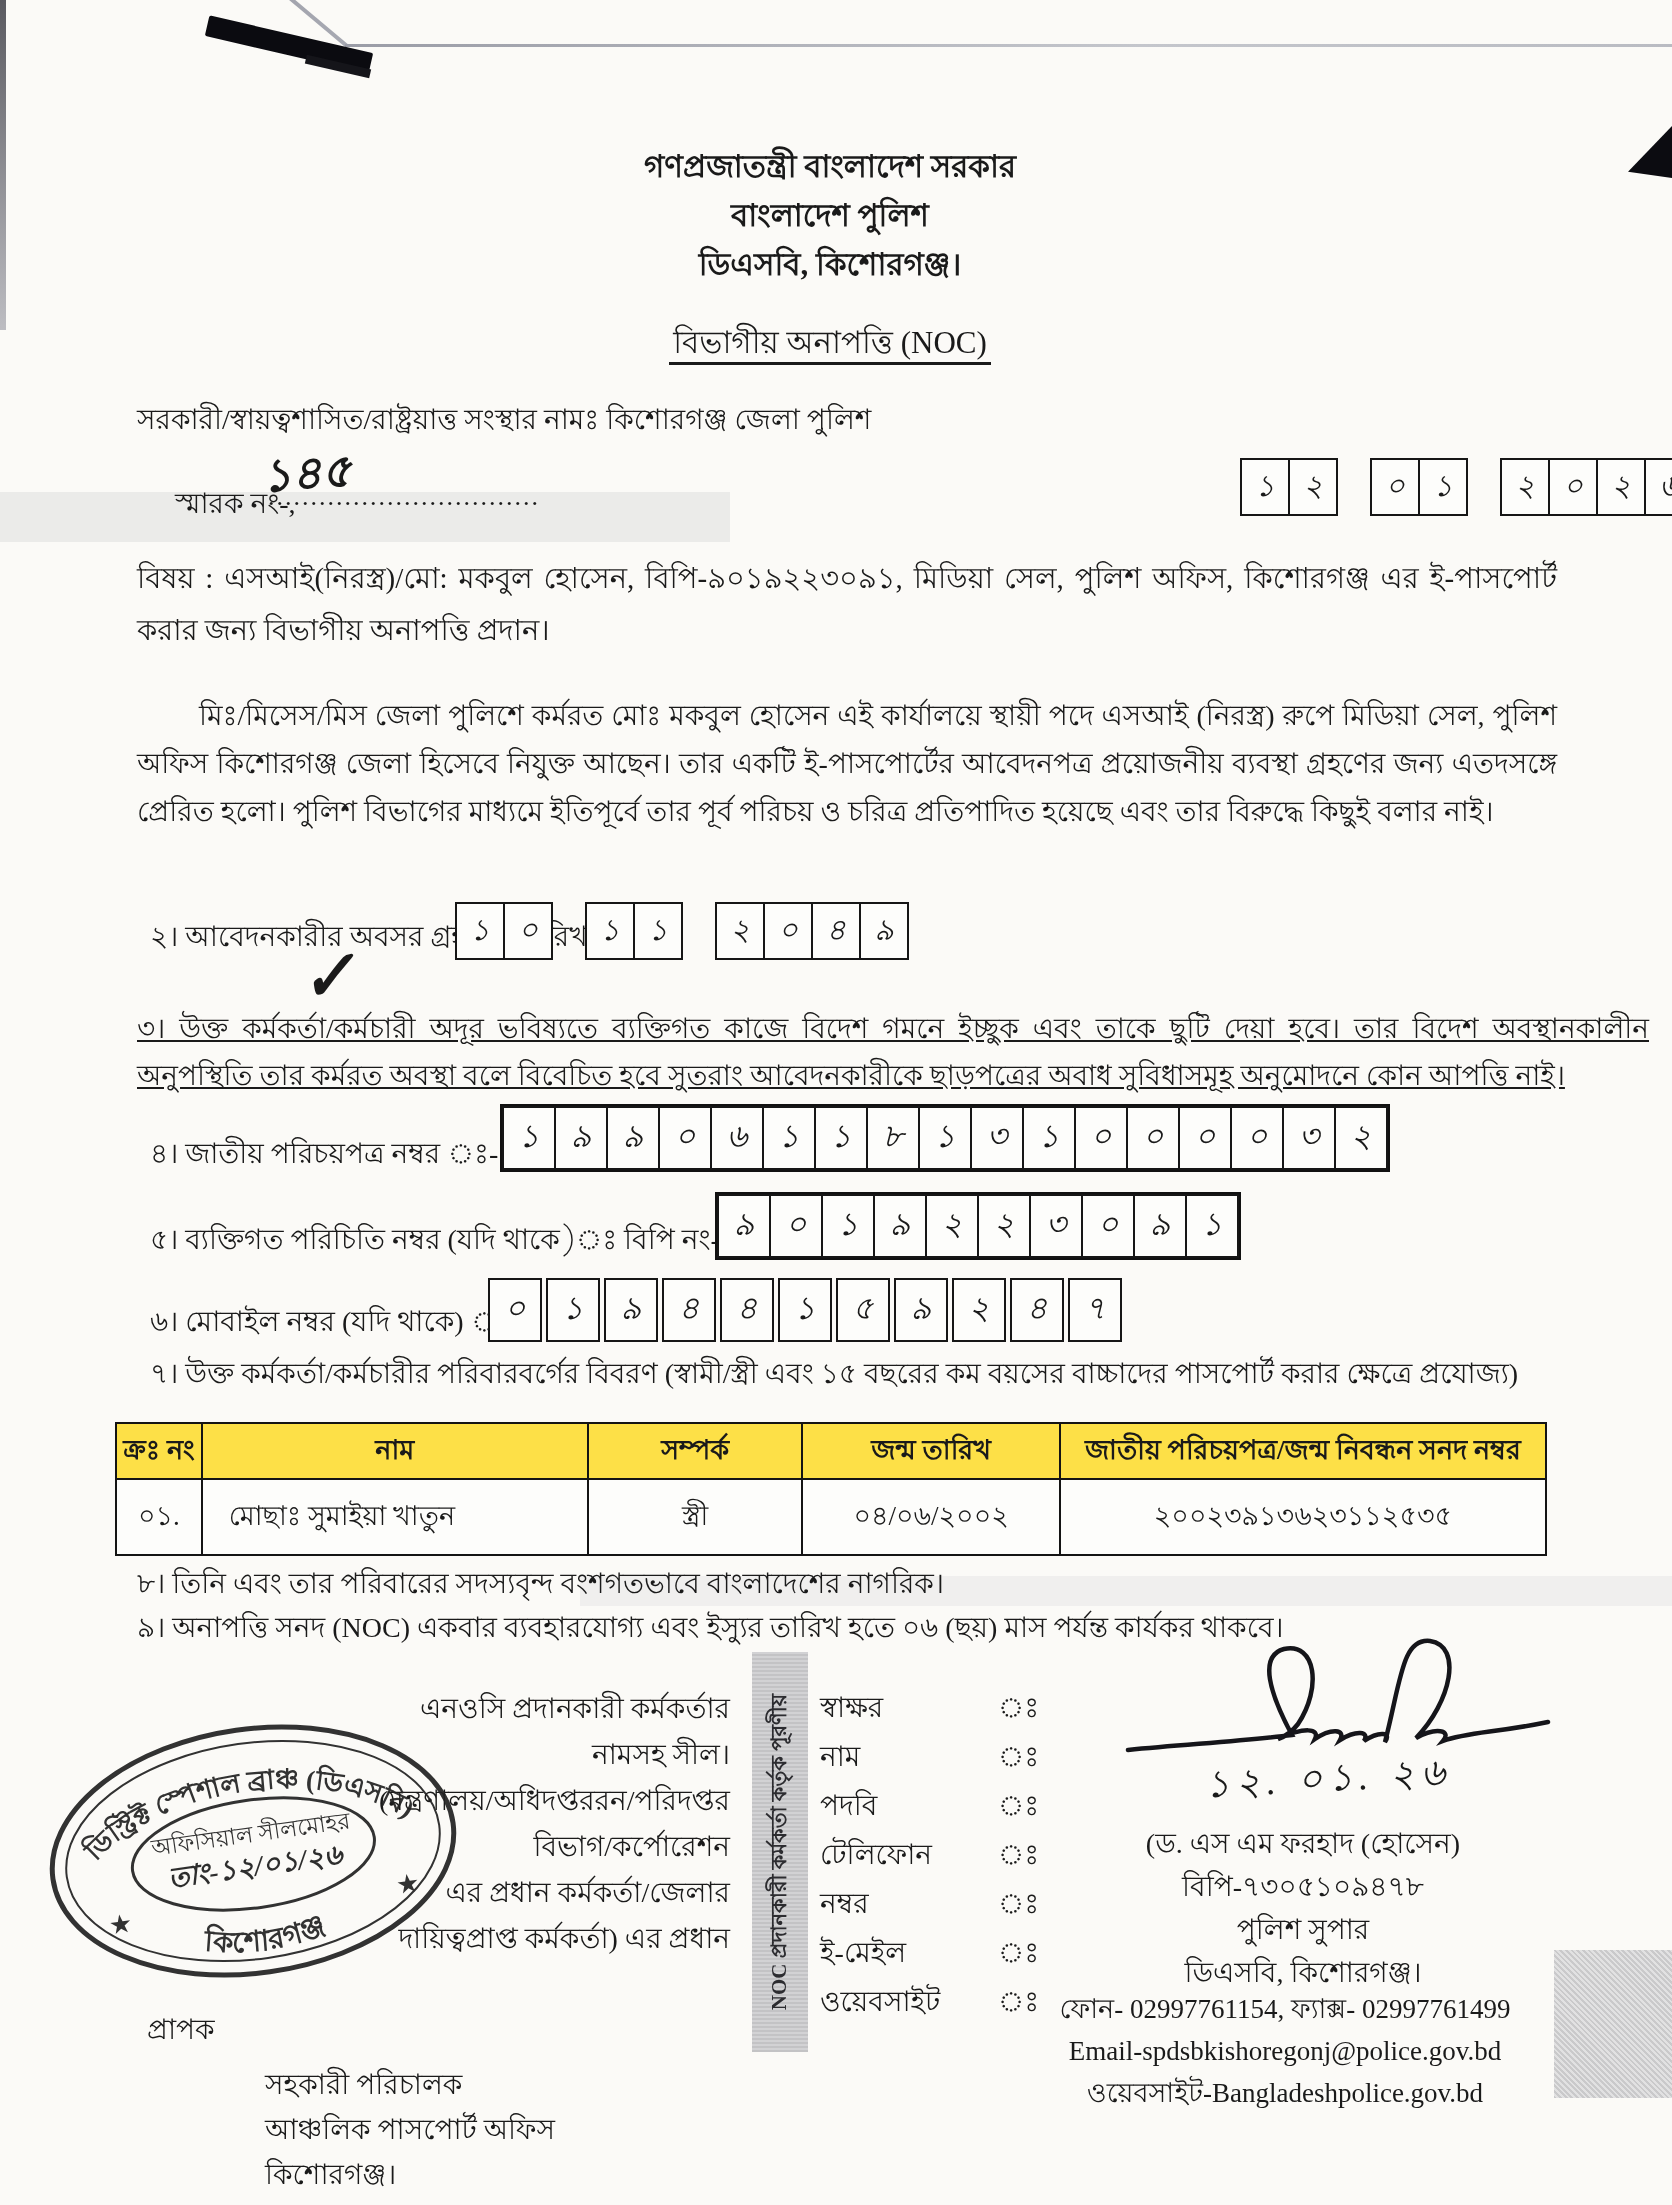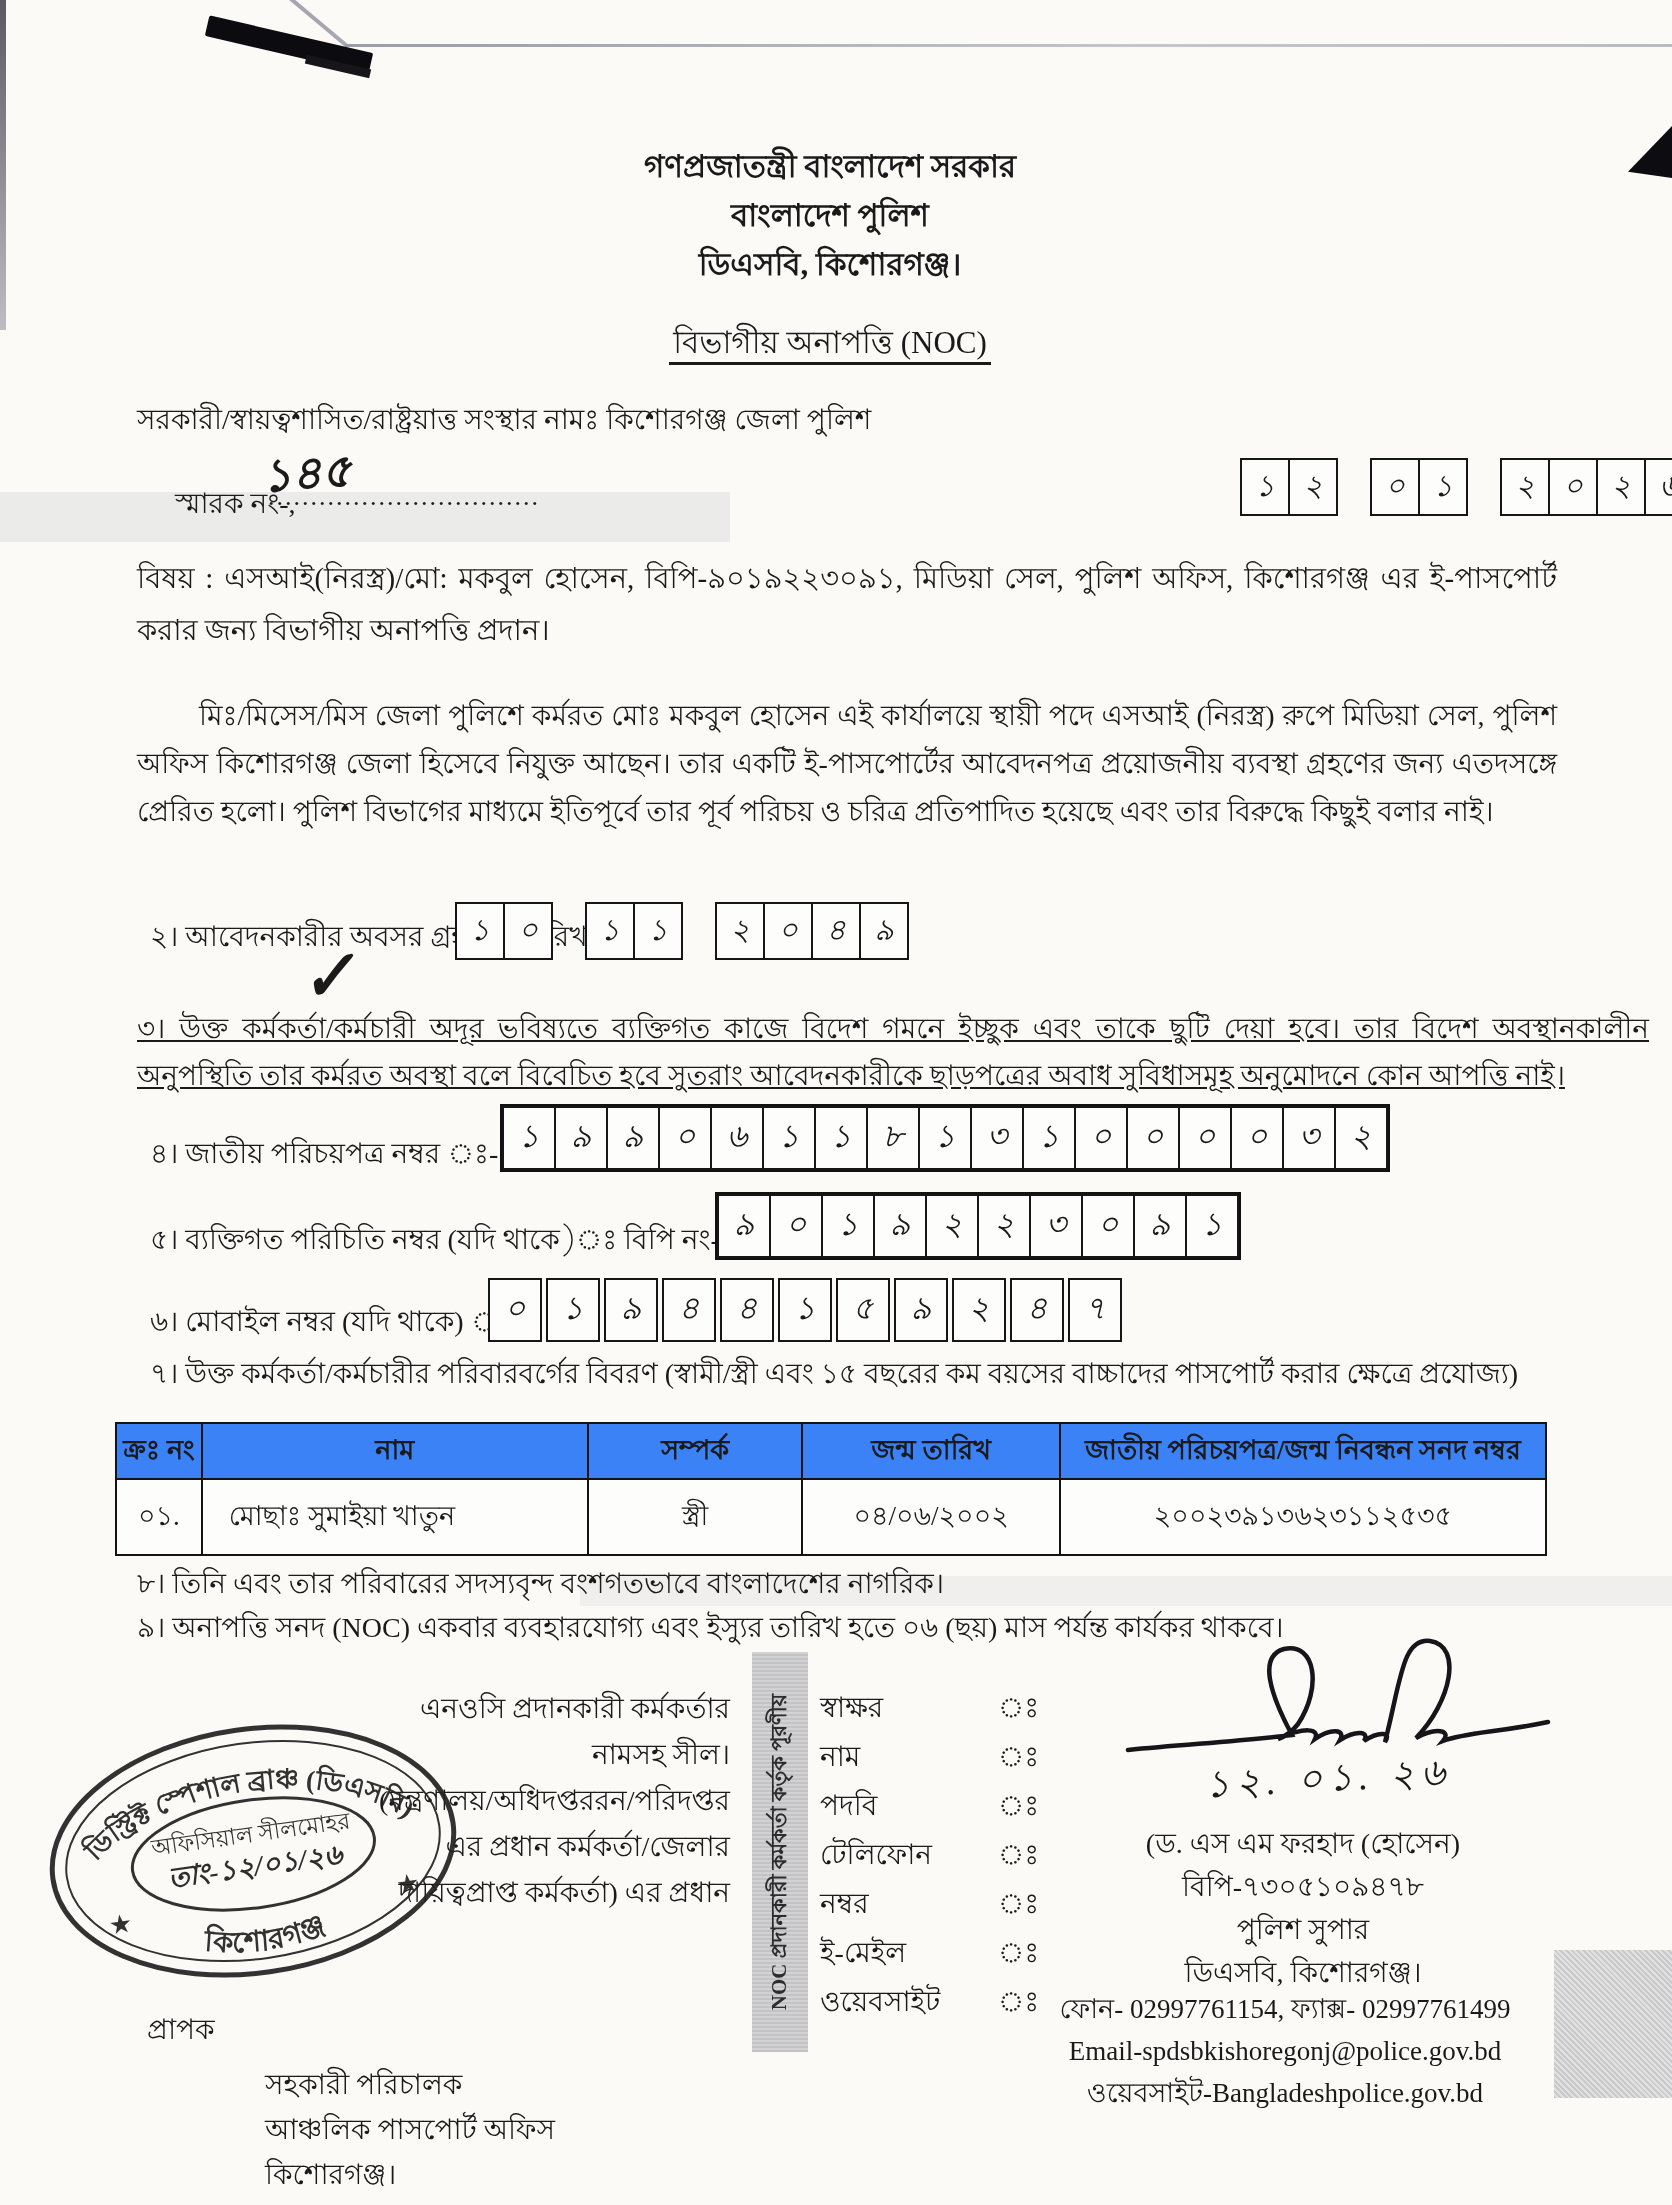--- a/index.html
+++ b/index.html
@@ -50,21 +50,21 @@
   .boxgroup-row{display:flex;gap:32px;}
   .date-boxes{left:1240px;top:458px;}
   .sec2-boxes{left:455px;top:902px;}
   .sec4-boxes{left:500px;top:1104px;border:2px solid #111;}
   .sec5-boxes{left:715px;top:1192px;border:2px solid #111;}
   .sec6-boxes{left:488px;top:1278px;}
   .sec6-boxes .dcell{margin-left:4px;}
   
   .ftable{left:115px;top:1422px;width:1432px;border-collapse:collapse;font-size:27px;}
   .ftable th,.ftable td{border:2px solid #141414;text-align:center;padding:4px 6px;}
-  .ftable th{background:#3b82f6;font-weight:bold;height:46px;}
+  .ftable th{background:#fde047;font-weight:bold;height:46px;}
   .ftable td{height:66px;background:#fdfdfb;}
   .ftable .c-name{text-align:left;padding-left:26px;}
   
   .left-lines{left:230px;top:1686px;width:500px;text-align:right;font-size:28px;line-height:46px;}
   .vbar{left:752px;top:1652px;width:56px;height:400px;
         background:repeating-linear-gradient(0deg,#c3c3c5 0 2px,#d2d2d4 2px 4px);}
   .vbar span{position:absolute;left:50%;top:50%;transform:translate(-50%,-50%) rotate(-90deg);
              white-space:nowrap;font-size:21px;font-weight:bold;color:#2c2c30;}
   .fields{left:820px;top:1686px;font-size:28px;}
   .frow{display:flex;height:49px;align-items:flex-start;}
@@ -231,20 +231,21 @@
     </tbody>
   </table>
 
   <div class="abs sec8">৮। তিনি এবং তার পরিবারের সদস্যবৃন্দ বংশগতভাবে বাংলাদেশের নাগরিক।</div>
   <div class="abs sec9">৯। অনাপত্তি সনদ (NOC) একবার ব্যবহারযোগ্য এবং ইস্যুর তারিখ হতে ০৬ (ছয়) মাস পর্যন্ত কার্যকর থাকবে।</div>
 
   <div class="abs left-lines">
     <div>এনওসি প্রদানকারী কর্মকর্তার</div>
     <div>নামসহ সীল।</div>
     <div>(মন্ত্রণালয়/অধিদপ্তররন/পরিদপ্তর</div>
+    <div>বিভাগ/কর্পোরেশন</div>
     <div>এর প্রধান কর্মকর্তা/জেলার</div>
     <div>দায়িত্বপ্রাপ্ত কর্মকর্তা) এর প্রধান</div>
   </div>
 
   <div class="abs vbar">
     <span>NOC প্রদানকারী কর্মকর্তা কর্তৃক পূরণীয়</span>
   </div>
 
   <div class="abs fields">
     <div class="frow">

